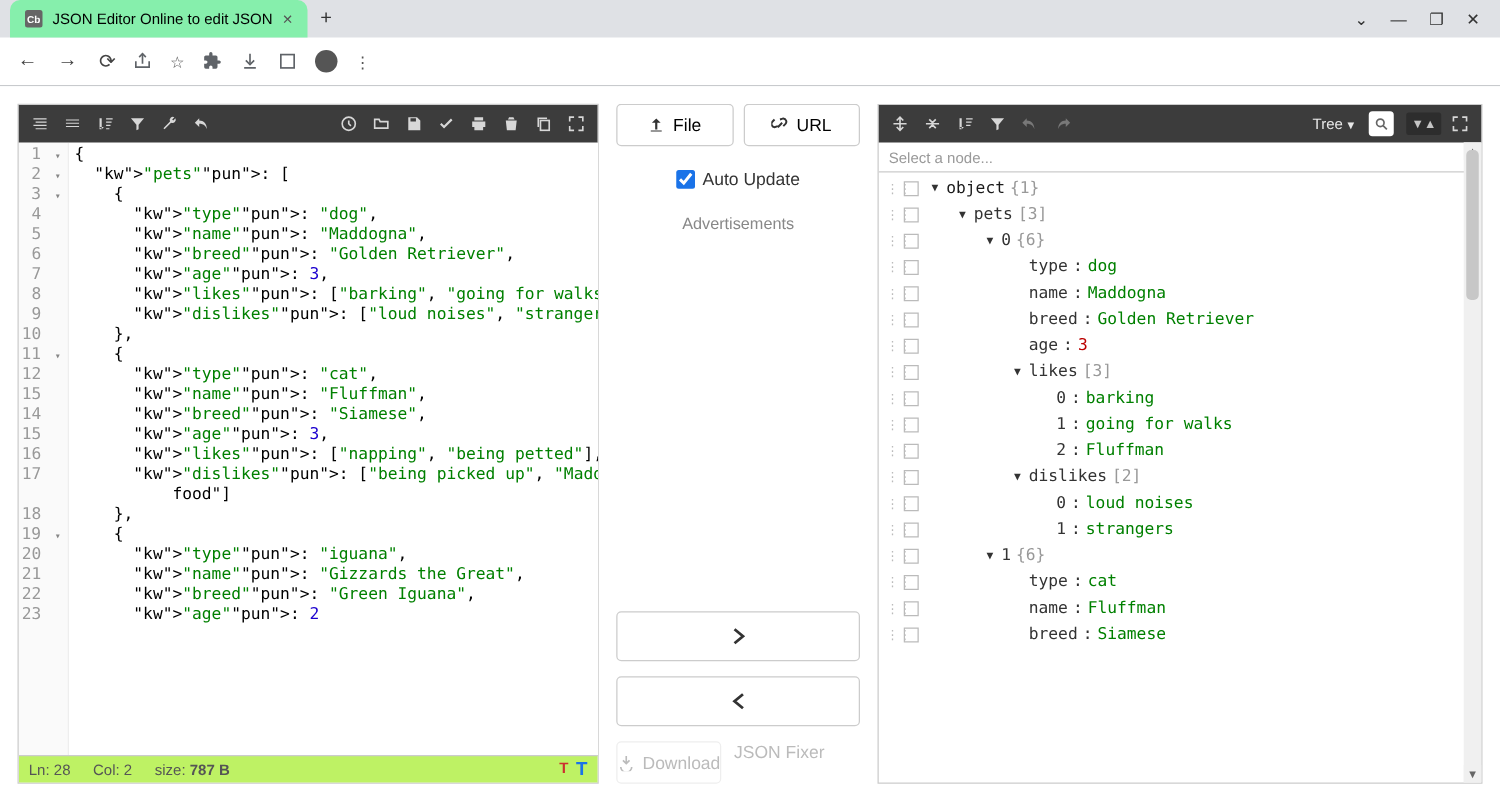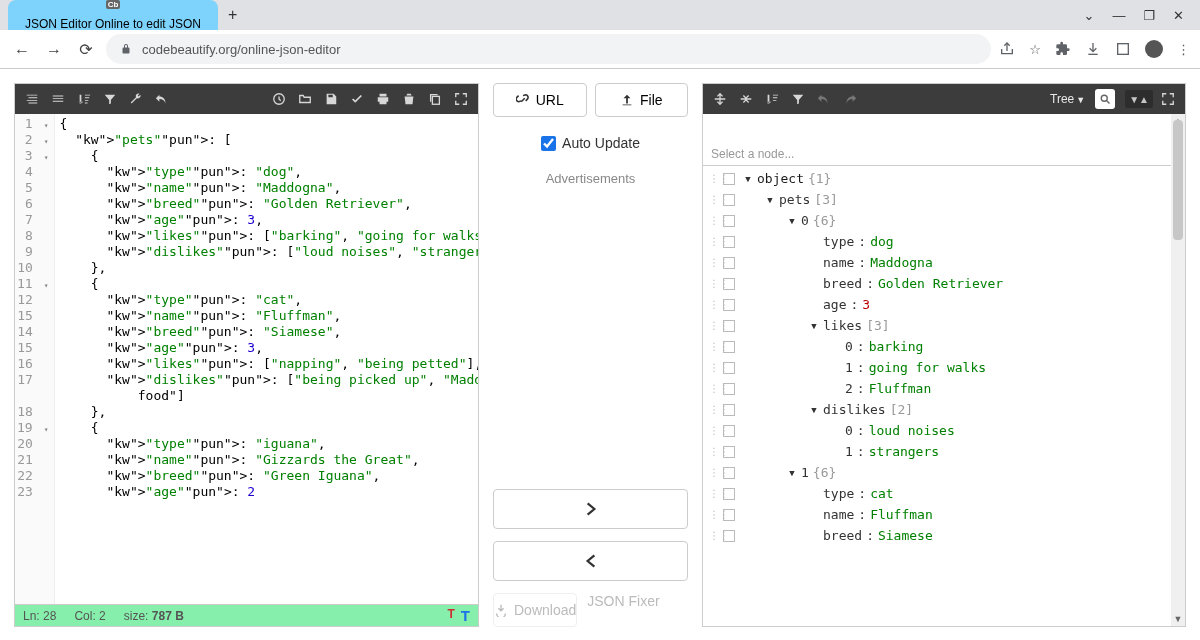--- a/index.html
+++ b/index.html
@@ -1,19 +1,19 @@
 <!DOCTYPE html>
 <html><head>
 <meta charset="utf-8">
 <style>
 * { box-sizing: border-box; margin: 0; padding: 0; }
 body { font-family: -apple-system, "Segoe UI", Arial, sans-serif; font-size: 13px; background: #fff; overflow: hidden; }
 .browser-chrome { background: #dfe1e5; border-bottom: 1px solid #c8cacd; }
 .tab-bar { display: flex; align-items: center; height: 30px; padding-left: 8px; }
-.tab { display: flex; align-items: center; gap: 8px; background: #7dd3fc; border-radius: 8px 8px 0 0; height: 30px; padding: 0 12px; font-size: 12px; min-width: 210px; flex-direction: column; }
+.tab { display: flex; align-items: center; gap: 8px; background: #86efac; border-radius: 8px 8px 0 0; height: 30px; padding: 0 12px; font-size: 12px; min-width: 210px; }
 .favicon { width: 14px; height: 14px; background: #666; border-radius: 2px; display: flex; align-items: center; justify-content: center; color: #fff; font-size: 8px; font-weight: bold; }
 .tab-close { color: #555; cursor: pointer; font-size: 14px; margin-left: auto; }
 .new-tab { padding: 0 10px; color: #333; font-size: 16px; cursor: pointer; }
 .win-controls { margin-left: auto; display: flex; gap: 18px; padding: 0 16px; color: #333; }
 .win-controls span { cursor: pointer; }
 .nav-bar { display: flex; align-items: center; height: 38px; background: #fff; padding: 0 10px; gap: 8px; }
 .nav-btn { width: 24px; color: #444; font-size: 16px; text-align: center; cursor: pointer; }
 .url-bar { flex: 1; display: flex; align-items: center; gap: 10px; background: #f1f3f4; border-radius: 18px; height: 30px; padding: 0 14px; color: #555; font-size: 13px; }
 .lock-icon svg { width: 12px; height: 12px; }
 .ext-icons { display: flex; gap: 14px; color: #555; align-items: center; }
@@ -33,36 +33,36 @@
 .search-box svg { width: 12px; height: 12px; }
 .right-toolbar-dd { display: flex; align-items: center; background: #2a2a2a; opacity: .8; border-radius: 2px; padding: 0 4px; height: 18px; font-size: 10px; margin-left: 6px; }
 .code-area { flex: 1; overflow: auto; font-family: Consolas, Menlo, monospace; font-size: 13px; display: flex; background: #fff; }
 .gutter { background: #fafafa; color: #999; text-align: right; padding: 2px 6px 2px 2px; border-right: 1px solid #eee; user-select: none; }
 .gutter div { height: 16px; line-height: 16px; white-space: pre; }
 .fold { font-size: 8px; color: #888; display: inline-block; width: 8px; }
 .code-lines { padding: 2px 4px; white-space: pre; }
 .code-lines div { height: 16px; line-height: 16px; } 
 .str { color: #008000; } 
 .num { color: #1c00cf; }
-.statusbar { border-top: 1px solid #ccc; background: #86efac; height: 22px; display: flex; align-items: center; font-size: 12px; color: #555; padding: 0 8px; gap: 18px; }
+.statusbar { border-top: 1px solid #ccc; background: #bef264; height: 22px; display: flex; align-items: center; font-size: 12px; color: #555; padding: 0 8px; gap: 18px; }
 .statusbar .right { margin-left: auto; display: flex; gap: 6px; }
 .text-toggle { color: #1a73e8; font-weight: bold; cursor: pointer; }
 .scroll-v { position: absolute; right: 0; top: 30px; bottom: 0; width: 14px; background: #f0f0f0; }
 .scroll-v .thumb { position: absolute; left: 2px; right: 2px; top: 6px; height: 120px; background: #c7c7c7; border-radius: 4px; }
 .scroll-v .arrow { position: absolute; left: 0; right: 0; height: 14px; font-size: 9px; color: #666; text-align: center; line-height: 14px; background: #f0f0f0; }
 .mid .btn-row { display: flex; gap: 8px; }
 .mid-btn { flex: 1; border: 1px solid #ccc; background: #fff; border-radius: 4px; height: 34px; display: flex; align-items: center; justify-content: center; gap: 6px; font-size: 14px; cursor: pointer; }
 .checkbox-row { display: flex; align-items: center; justify-content: center; gap: 6px; font-size: 14px; color: #333; margin-top: 6px; }
 .checkbox-row input { width: 15px; height: 15px; accent-color: #1a73e8; }
 .ad-label { text-align: center; color: #888; font-size: 13px; margin-top: 8px; }
 .arrow-btn { border: 1px solid #ccc; background: #fff; border-radius: 4px; height: 40px; display: flex; align-items: center; justify-content: center; font-size: 20px; cursor: pointer; }
 .mid .footer { margin-top: auto; display: flex; flex-direction: row; gap: 10px; }
 .ghost-btn { color: #bbb; font-size: 14px; text-align: center; height: 34px; display: flex; align-items: center; justify-content: center; gap: 6px; border: 1px solid #eee; border-radius: 4px; }
 .ghost-link { color: #bbb; font-size: 14px; text-align: center; }
-.node-select { border-bottom: 1px solid #ccc; height: 24px; padding: 0 8px; color: #999; font-size: 12px; display: flex; align-items: center; margin-top: 28px; }
+.node-select { border-bottom: 1px solid #ccc; height: 24px; padding: 0 8px; color: #999; font-size: 12px; display: flex; align-items: center; }
 .tree { flex: 1; overflow: auto; font-family: Consolas, Menlo, monospace; font-size: 13px; padding: 2px 0 2px 0; }
 .tree-row { display: flex; align-items: center; height: 21px; gap: 4px; padding-left: 6px; }
 .drag-handle { color: #bbb; font-size: 10px; width: 10px; }
 .checkbox-sq { width: 12px; height: 12px; border: 1px solid #bbb; cursor: pointer; }
 .caret { font-size: 9px; color: #333; cursor: pointer; width: 10px; display: inline-block; text-align: center; }
 .tree-label { color: #1a1a1a; }
 .tree-key { color: #333; }
 .tree-val { color: #008000; }
 .tree-num { color: #b00; }
 .tree-meta { color: #999; }
@@ -83,28 +83,20 @@
       <span>⌄</span>
       <span>—</span>
       <span>❐</span>
       <span>✕</span>
     </div>
   </div>
   <div class="nav-bar">
     <span class="nav-btn">←</span>
     <span class="nav-btn">→</span>
     <span class="nav-btn">⟳</span>
-    <div class="url-bar">
-      <span class="lock-icon">
-        <svg viewBox="0 0 24 24" fill="#5f6368">
-            <path d="M12 2a4 4 0 0 0-4 4v3H7a2 2 0 0 0-2 2v8a2 2 0 0 0 2 2h10a2 2 0 0 0 2-2v-8a2 2 0 0 0-2-2h-1V6a4 4 0 0 0-4-4zm-2 4a2 2 0 1 1 4 0v3h-4V6z"></path>
-          </svg>
-      </span>
-      <span>codebeautify.org/online-json-editor</span>
-    </div>
     <div class="ext-icons">
       <span>
         <svg width="16" height="16" viewBox="0 0 24 24" fill="none" stroke="#5f6368" stroke-width="2">
             <path d="M4 12v7h16v-7"></path>
             <path d="M12 3v12"></path>
             <path d="M8 7l4-4 4 4"></path>
           </svg>
       </span>
       <span>☆</span>
       <span>
@@ -244,30 +236,30 @@
       <span class="right">
         <span class="text-toggle" style="color:#cc3030">T</span>
         <span class="text-toggle" style="font-size:15px">T</span>
       </span>
     </div>
   </div>
 
   <div class="panel mid">
     <div class="btn-row">
       <div class="mid-btn">
+        <svg width="14" height="14" viewBox="0 0 16 16" fill="#333">
+            <path d="M8 2L4 6h3v6h2V6h3z M3 13h10v1H3z"></path>
+          </svg>
+        <span>File</span>
+      </div>
+      <div class="mid-btn">
         <svg width="14" height="14" viewBox="0 0 16 16" fill="none" stroke="#333" stroke-width="1.8">
             <path d="M6 10l4-4m-2-3l3-1a3 3 0 0 1 2 5l-2 2m-5 0l-3 1a3 3 0 0 1-2-5l2-2"></path>
           </svg>
         <span>URL</span>
-      </div>
-      <div class="mid-btn">
-        <svg width="14" height="14" viewBox="0 0 16 16" fill="#333">
-            <path d="M8 2L4 6h3v6h2V6h3z M3 13h10v1H3z"></path>
-          </svg>
-        <span>File</span>
       </div>
     </div>
     <div class="checkbox-row">
       <input type="checkbox" checked="" style="">
       <span>Auto Update</span>
     </div>
     <div class="ad-label">Advertisements</div>
     <div style="flex:1"></div>
     <div class="arrow-btn">
       <svg width="18" height="18" viewBox="0 0 16 16" fill="none" stroke="#333" stroke-width="2">

